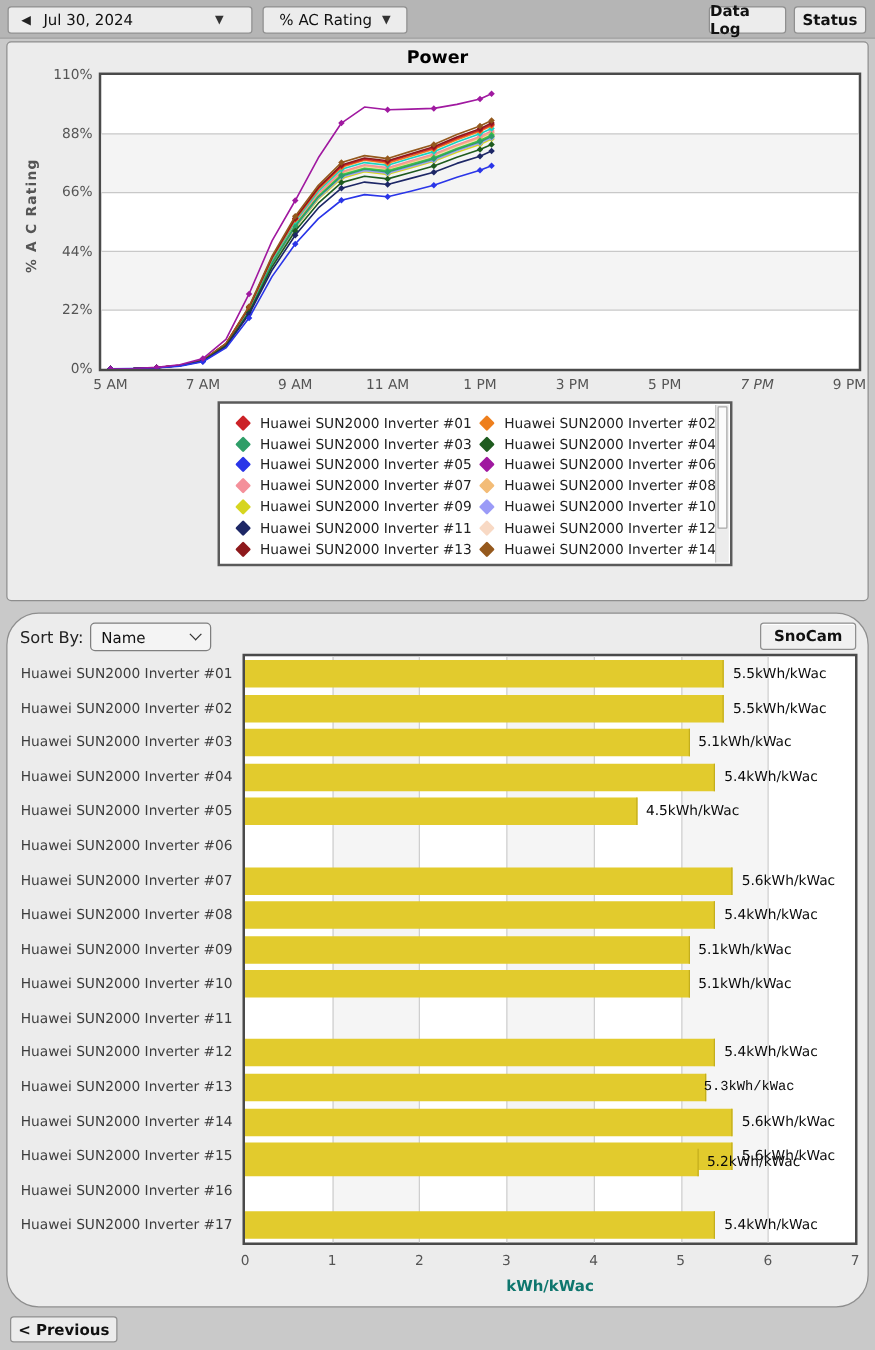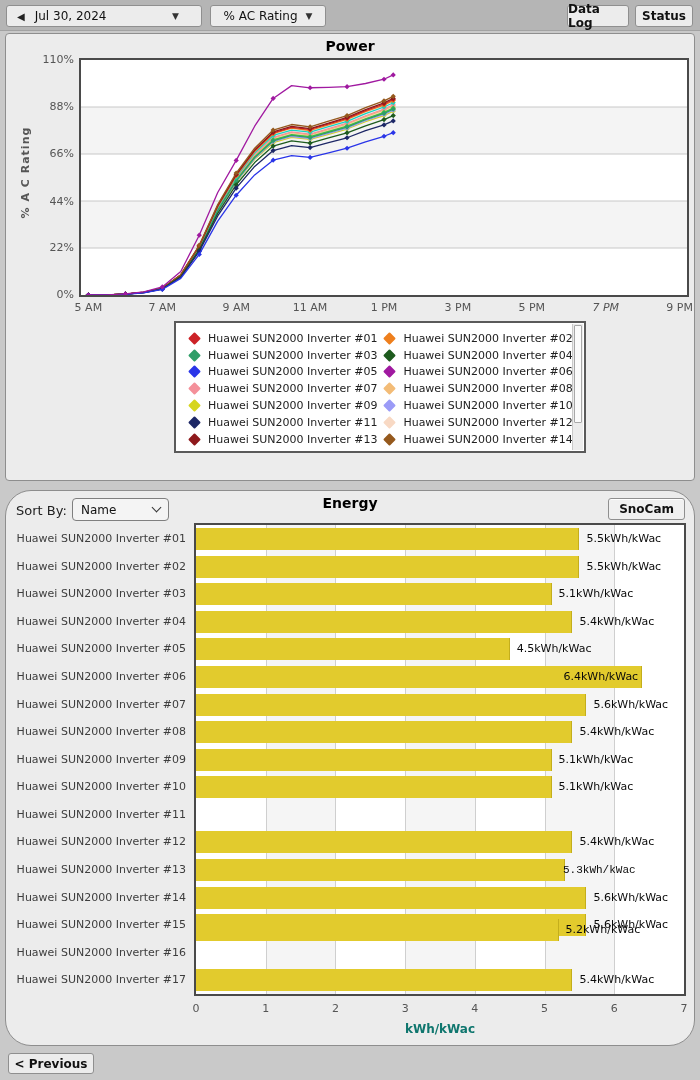--- a/index.html
+++ b/index.html
@@ -361,21 +361,20 @@
       </div>
   </div>
 </div>
 
 <div class="panel panel-energy">
   <span class="sortby-lbl">Sort By:</span>
   <div class="sort-select">
     <span class="val">Name</span>
     <span class="chev"></span>
   </div>
-  <div class="chart-title">Energy</div>
   <div class="snocam-btn">SnoCam</div>
   <div class="eplot" id="energy-plot">
       <div class="vgrid" style="left: 69.7143px;"></div>
       <div class="vgrid" style="left: 139.429px;"></div>
       <div class="vgrid" style="left: 209.143px;"></div>
       <div class="vgrid" style="left: 278.857px;"></div>
       <div class="vgrid" style="left: 348.571px;"></div>
       <div class="vgrid" style="left: 418.286px;"></div>
       <div class="erow" style="top: 0px; height: 27.5882px;">
         <div class="ebar" style="width: 383.429px;"></div>
@@ -389,24 +388,20 @@
         <div class="ebar" style="width: 355.543px;"></div>
         <div class="eval" style="left: 362.543px;">5.1kWh/kWac</div>
       </div>
       <div class="erow" style="top: 82.7647px; height: 27.5882px;">
         <div class="ebar" style="width: 376.457px;"></div>
         <div class="eval" style="left: 383.457px;">5.4kWh/kWac</div>
       </div>
       <div class="erow" style="top: 110.353px; height: 27.5882px;">
         <div class="ebar" style="width: 313.714px;"></div>
         <div class="eval" style="left: 320.714px;">4.5kWh/kWac</div>
-      </div>
-      <div class="erow" style="top: 137.941px; height: 27.5882px;">
-        <div class="ebar" style="width: 446.171px;"></div>
-        <div class="eval" style="right: 45.8286px;">6.4kWh/kWac</div>
       </div>
       <div class="erow" style="top: 165.529px; height: 27.5882px;">
         <div class="ebar" style="width: 390.4px;"></div>
         <div class="eval" style="left: 397.4px;">5.6kWh/kWac</div>
       </div>
       <div class="erow" style="top: 193.118px; height: 27.5882px;">
         <div class="ebar" style="width: 376.457px;"></div>
         <div class="eval" style="left: 383.457px;">5.4kWh/kWac</div>
       </div>
       <div class="erow" style="top: 220.706px; height: 27.5882px;">

